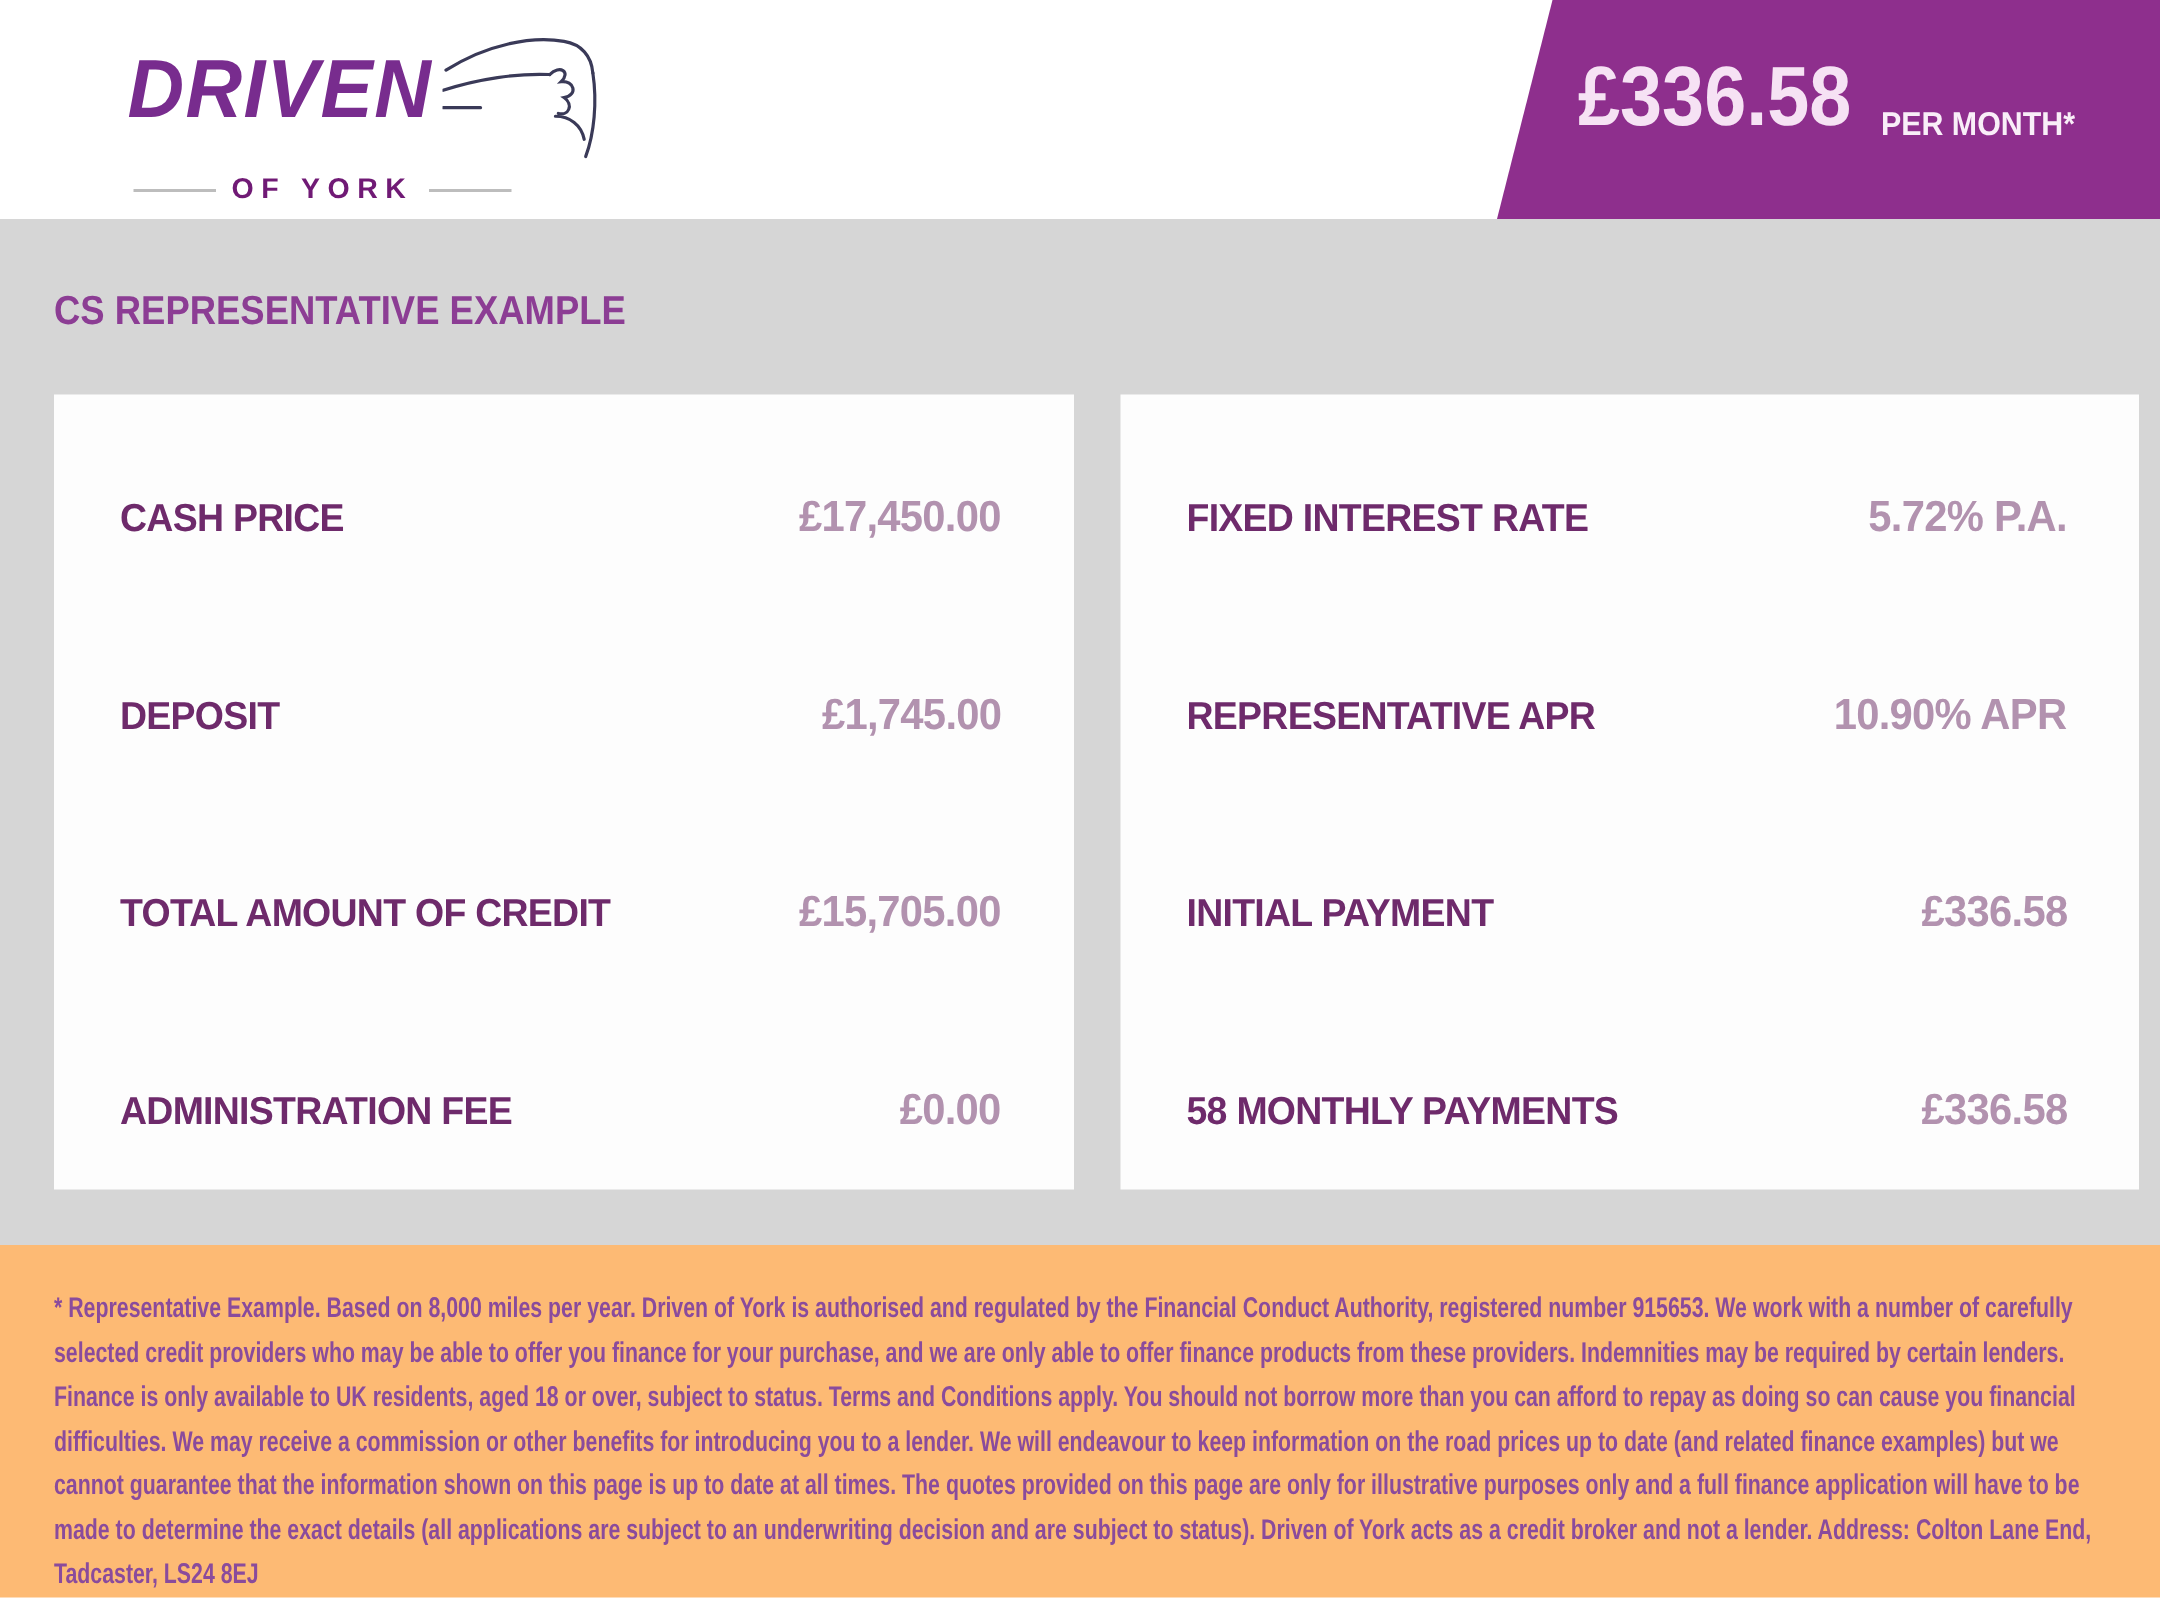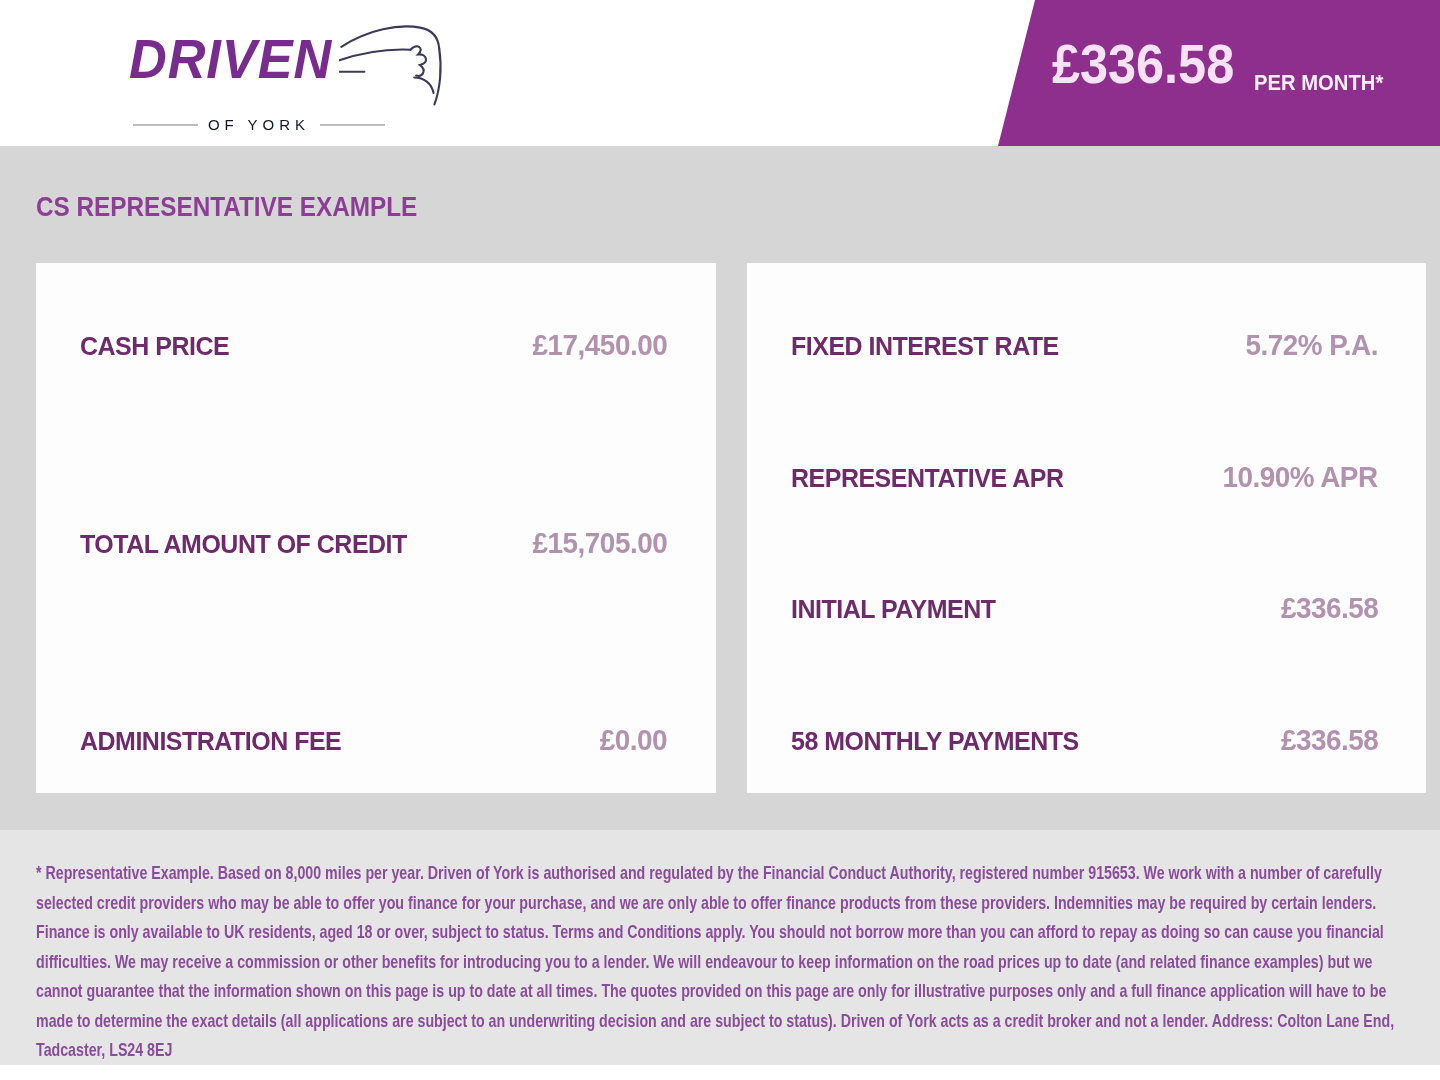--- a/index.html
+++ b/index.html
@@ -8,33 +8,33 @@
     width: 1440px; height: 1080px;
     background: #ffffff;
     font-family: "Liberation Sans", sans-serif;
     overflow: hidden;
     position: relative;
   }
 
   
   .header { position: relative; height: 146px; background: #ffffff; }
 
-  .logo { position: absolute; left: 85px; top: 22px; margin-left: 44px; }
+  .logo { position: absolute; left: 85px; top: 22px; }
   .logo-top { display: flex; align-items: flex-start; }
   .logo-word {
     font-size: 55px; font-weight: bold; font-style: italic;
     color: #782c8e; letter-spacing: 1px; line-height: 1;
     padding-top: 10px;
     transform: scaleX(0.95); transform-origin: left top;
   }
   .car-svg { width: 116px; height: 96px; margin-left: -4px; margin-top: -4px; }
 
   .logo-sub { display: flex; align-items: center; gap: 10px; margin-top: 2px; width: 252px; margin-left: 4px; }
   .rule { flex: 1; height: 2px; background: #bdbdbd; }
-  .logo-tagline { font-size: 15px; letter-spacing: 5px; color: #0f172a; font-weight: normal; white-space: nowrap; }
+  .logo-tagline { font-size: 19px; letter-spacing: 5px; color: #701a75; font-weight: bold; white-space: nowrap; }
 
   .price-banner {
     position: absolute; top: 0; right: 0;
     width: 450px; height: 146px;
     background: #8e2f8d;
     clip-path: polygon(45px 0, 100% 0, 100% 100%, 8px 100%);
   }
   .price {
     position: absolute; left: 62px; top: 36px;
     font-size: 56px; font-weight: bold; color: #f6e2f4;
@@ -68,21 +68,21 @@
     letter-spacing: -0.5px; white-space: nowrap;
     transform: scaleX(0.96); transform-origin: left center;
   }
   .row-value {
     font-size: 29px; font-weight: bold; color: #b292af;
     letter-spacing: -0.5px; white-space: nowrap;
     transform: scaleX(0.96); transform-origin: right center;
   }
 
   
-  .footer { background: #e5e5e5; padding: 28px 0 0 36px; }
+  .footer { background: #fdba74; padding: 28px 0 0 36px; }
   .disclaimer {
     margin: 0;
     font-size: 19px; font-weight: bold; color: #8a4b9c;
     line-height: 29.5px;
     width: 1830px;
     transform: scaleX(0.748); transform-origin: left top;
   }
 </style>
 </head>
 <body>
@@ -119,20 +119,24 @@
     <h1 class="heading">CS REPRESENTATIVE EXAMPLE</h1>
 
     <div class="panels">
 
       <div class="panel">
         <div class="row">
           <span class="row-label">CASH PRICE</span>
           <span class="row-value">£17,450.00</span>
         </div>
         <div class="row">
+          <span class="row-label">DEPOSIT</span>
+          <span class="row-value">£1,745.00</span>
+        </div>
+        <div class="row">
           <span class="row-label">TOTAL AMOUNT OF CREDIT</span>
           <span class="row-value">£15,705.00</span>
         </div>
         <div class="row">
           <span class="row-label">ADMINISTRATION FEE</span>
           <span class="row-value">£0.00</span>
         </div>
       </div>
 
       <div class="panel">

